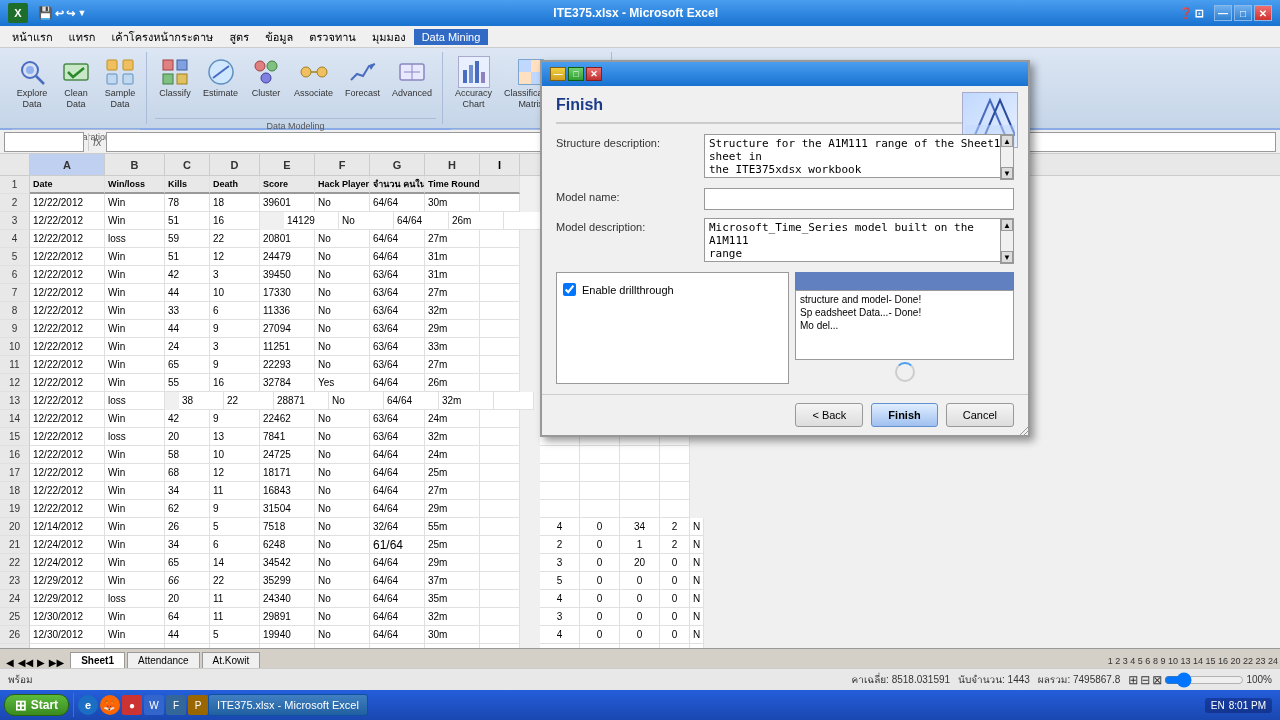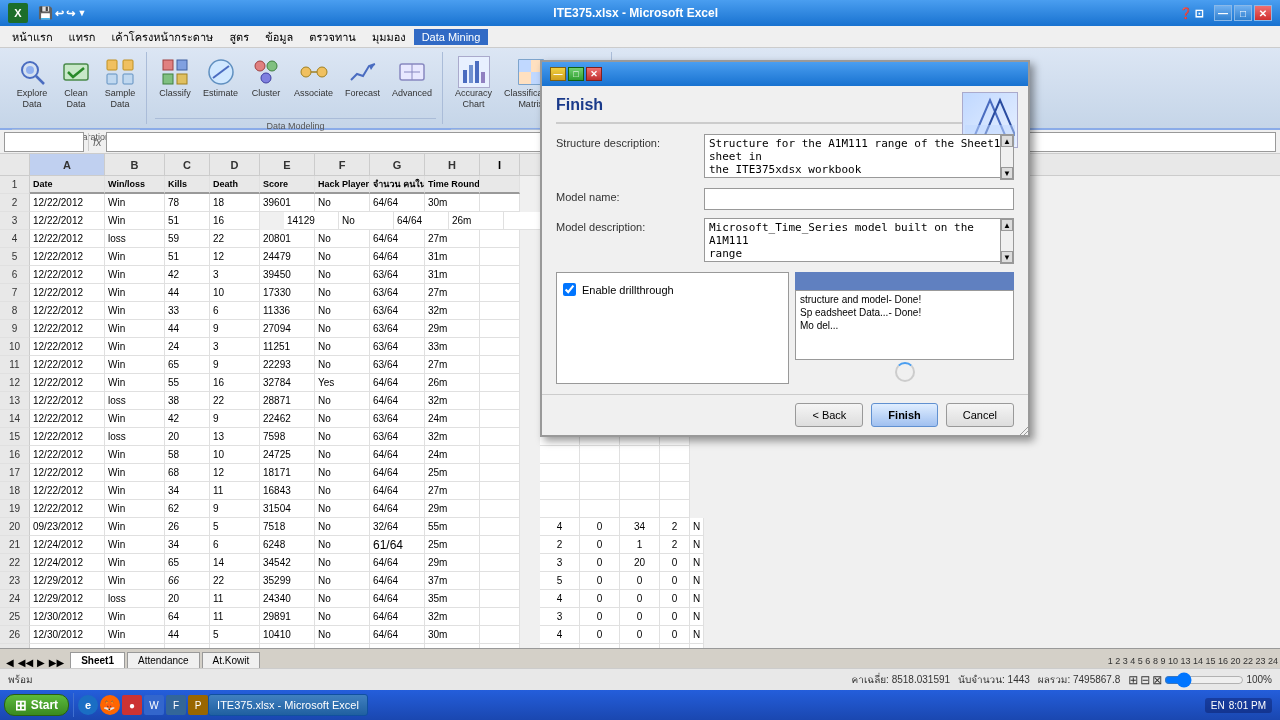--- a/index.html
+++ b/index.html
@@ -448,21 +448,21 @@
               <div style="width: 55px; border-right: 1px solid rgb(224, 224, 224); border-bottom: 1px solid rgb(224, 224, 224); padding: 0px 3px; font-size: 10px; display: flex; align-items: center; overflow: hidden; white-space: nowrap; flex-shrink: 0; background: white;">32784</div>
               <div style="width: 55px; border-right: 1px solid rgb(224, 224, 224); border-bottom: 1px solid rgb(224, 224, 224); padding: 0px 3px; font-size: 10px; display: flex; align-items: center; overflow: hidden; white-space: nowrap; flex-shrink: 0; background: white;">Yes</div>
               <div style="width: 55px; border-right: 1px solid rgb(224, 224, 224); border-bottom: 1px solid rgb(224, 224, 224); padding: 0px 3px; font-size: 10px; display: flex; align-items: center; overflow: hidden; white-space: nowrap; flex-shrink: 0; background: white;">64/64</div>
               <div style="width: 55px; border-right: 1px solid rgb(224, 224, 224); border-bottom: 1px solid rgb(224, 224, 224); padding: 0px 3px; font-size: 10px; display: flex; align-items: center; overflow: hidden; white-space: nowrap; flex-shrink: 0; background: white;">26m</div>
               <div style="width: 40px; border-right: 1px solid rgb(224, 224, 224); border-bottom: 1px solid rgb(224, 224, 224); padding: 0px 3px; font-size: 10px; display: flex; align-items: center; overflow: hidden; white-space: nowrap; flex-shrink: 0; background: white;"></div>
             </div>
             <div style="display: flex; height: 18px;">
               <div style="width: 30px; background: rgb(232, 232, 232); border-right: 1px solid rgb(204, 204, 204); border-bottom: 1px solid rgb(224, 224, 224); display: flex; align-items: center; justify-content: center; font-size: 10px; color: rgb(51, 51, 51); flex-shrink: 0;">13</div>
               <div style="width: 75px; border-right: 1px solid rgb(224, 224, 224); border-bottom: 1px solid rgb(224, 224, 224); padding: 0px 3px; font-size: 10px; display: flex; align-items: center; overflow: hidden; white-space: nowrap; flex-shrink: 0; background: white;">12/22/2012</div>
               <div style="width: 60px; border-right: 1px solid rgb(224, 224, 224); border-bottom: 1px solid rgb(224, 224, 224); padding: 0px 3px; font-size: 10px; display: flex; align-items: center; overflow: hidden; white-space: nowrap; flex-shrink: 0; background: white;">loss</div>
-              <div style="width: 45px; border-right: 1px solid rgb(224, 224, 224); border-bottom: 1px solid rgb(224, 224, 224); padding: 0px 3px; font-size: 10px; display: flex; align-items: center; overflow: hidden; white-space: nowrap; flex-shrink: 0; background: white;">38</div>
+              <div style="width: 45px; border-right: 1px solid rgb(224, 224, 224); border-bottom: 1px solid rgb(224, 224, 224); padding: 0px 3px; font-size: 10px; display: flex; align-items: center; overflow: hidden; white-space: nowrap; flex-shrink: 0; background: white; margin-left: 14px;">38</div>
               <div style="width: 50px; border-right: 1px solid rgb(224, 224, 224); border-bottom: 1px solid rgb(224, 224, 224); padding: 0px 3px; font-size: 10px; display: flex; align-items: center; overflow: hidden; white-space: nowrap; flex-shrink: 0; background: white;">22</div>
               <div style="width: 55px; border-right: 1px solid rgb(224, 224, 224); border-bottom: 1px solid rgb(224, 224, 224); padding: 0px 3px; font-size: 10px; display: flex; align-items: center; overflow: hidden; white-space: nowrap; flex-shrink: 0; background: white;">28871</div>
               <div style="width: 55px; border-right: 1px solid rgb(224, 224, 224); border-bottom: 1px solid rgb(224, 224, 224); padding: 0px 3px; font-size: 10px; display: flex; align-items: center; overflow: hidden; white-space: nowrap; flex-shrink: 0; background: white;">No</div>
               <div style="width: 55px; border-right: 1px solid rgb(224, 224, 224); border-bottom: 1px solid rgb(224, 224, 224); padding: 0px 3px; font-size: 10px; display: flex; align-items: center; overflow: hidden; white-space: nowrap; flex-shrink: 0; background: white;">64/64</div>
               <div style="width: 55px; border-right: 1px solid rgb(224, 224, 224); border-bottom: 1px solid rgb(224, 224, 224); padding: 0px 3px; font-size: 10px; display: flex; align-items: center; overflow: hidden; white-space: nowrap; flex-shrink: 0; background: white;">32m</div>
               <div style="width: 40px; border-right: 1px solid rgb(224, 224, 224); border-bottom: 1px solid rgb(224, 224, 224); padding: 0px 3px; font-size: 10px; display: flex; align-items: center; overflow: hidden; white-space: nowrap; flex-shrink: 0; background: white;"></div>
             </div>
             <div style="display: flex; height: 18px;">
               <div style="width: 30px; background: rgb(232, 232, 232); border-right: 1px solid rgb(204, 204, 204); border-bottom: 1px solid rgb(224, 224, 224); display: flex; align-items: center; justify-content: center; font-size: 10px; color: rgb(51, 51, 51); flex-shrink: 0;">14</div>
               <div style="width: 75px; border-right: 1px solid rgb(224, 224, 224); border-bottom: 1px solid rgb(224, 224, 224); padding: 0px 3px; font-size: 10px; display: flex; align-items: center; overflow: hidden; white-space: nowrap; flex-shrink: 0; background: white;">12/22/2012</div>
@@ -474,21 +474,21 @@
               <div style="width: 55px; border-right: 1px solid rgb(224, 224, 224); border-bottom: 1px solid rgb(224, 224, 224); padding: 0px 3px; font-size: 10px; display: flex; align-items: center; overflow: hidden; white-space: nowrap; flex-shrink: 0; background: white;">63/64</div>
               <div style="width: 55px; border-right: 1px solid rgb(224, 224, 224); border-bottom: 1px solid rgb(224, 224, 224); padding: 0px 3px; font-size: 10px; display: flex; align-items: center; overflow: hidden; white-space: nowrap; flex-shrink: 0; background: white;">24m</div>
               <div style="width: 40px; border-right: 1px solid rgb(224, 224, 224); border-bottom: 1px solid rgb(224, 224, 224); padding: 0px 3px; font-size: 10px; display: flex; align-items: center; overflow: hidden; white-space: nowrap; flex-shrink: 0; background: white;"></div>
             </div>
             <div style="display: flex; height: 18px;">
               <div style="width: 30px; background: rgb(232, 232, 232); border-right: 1px solid rgb(204, 204, 204); border-bottom: 1px solid rgb(224, 224, 224); display: flex; align-items: center; justify-content: center; font-size: 10px; color: rgb(51, 51, 51); flex-shrink: 0;">15</div>
               <div style="width: 75px; border-right: 1px solid rgb(224, 224, 224); border-bottom: 1px solid rgb(224, 224, 224); padding: 0px 3px; font-size: 10px; display: flex; align-items: center; overflow: hidden; white-space: nowrap; flex-shrink: 0; background: white;">12/22/2012</div>
               <div style="width: 60px; border-right: 1px solid rgb(224, 224, 224); border-bottom: 1px solid rgb(224, 224, 224); padding: 0px 3px; font-size: 10px; display: flex; align-items: center; overflow: hidden; white-space: nowrap; flex-shrink: 0; background: white;">loss</div>
               <div style="width: 45px; border-right: 1px solid rgb(224, 224, 224); border-bottom: 1px solid rgb(224, 224, 224); padding: 0px 3px; font-size: 10px; display: flex; align-items: center; overflow: hidden; white-space: nowrap; flex-shrink: 0; background: white;">20</div>
               <div style="width: 50px; border-right: 1px solid rgb(224, 224, 224); border-bottom: 1px solid rgb(224, 224, 224); padding: 0px 3px; font-size: 10px; display: flex; align-items: center; overflow: hidden; white-space: nowrap; flex-shrink: 0; background: white;">13</div>
-              <div style="width: 55px; border-right: 1px solid rgb(224, 224, 224); border-bottom: 1px solid rgb(224, 224, 224); padding: 0px 3px; font-size: 10px; display: flex; align-items: center; overflow: hidden; white-space: nowrap; flex-shrink: 0; background: white;">7598</div>
+              <div style="width: 55px; border-right: 1px solid rgb(224, 224, 224); border-bottom: 1px solid rgb(224, 224, 224); padding: 0px 3px; font-size: 10px; display: flex; align-items: center; overflow: hidden; white-space: nowrap; flex-shrink: 0; background: white;">7841</div>
               <div style="width: 55px; border-right: 1px solid rgb(224, 224, 224); border-bottom: 1px solid rgb(224, 224, 224); padding: 0px 3px; font-size: 10px; display: flex; align-items: center; overflow: hidden; white-space: nowrap; flex-shrink: 0; background: white;">No</div>
               <div style="width: 55px; border-right: 1px solid rgb(224, 224, 224); border-bottom: 1px solid rgb(224, 224, 224); padding: 0px 3px; font-size: 10px; display: flex; align-items: center; overflow: hidden; white-space: nowrap; flex-shrink: 0; background: white;">63/64</div>
               <div style="width: 55px; border-right: 1px solid rgb(224, 224, 224); border-bottom: 1px solid rgb(224, 224, 224); padding: 0px 3px; font-size: 10px; display: flex; align-items: center; overflow: hidden; white-space: nowrap; flex-shrink: 0; background: white;">32m</div>
               <div style="width: 40px; border-right: 1px solid rgb(224, 224, 224); border-bottom: 1px solid rgb(224, 224, 224); padding: 0px 3px; font-size: 10px; display: flex; align-items: center; overflow: hidden; white-space: nowrap; flex-shrink: 0; background: white;"></div>
             </div>
             <div style="display: flex; height: 18px;">
               <div style="width: 30px; background: rgb(232, 232, 232); border-right: 1px solid rgb(204, 204, 204); border-bottom: 1px solid rgb(224, 224, 224); display: flex; align-items: center; justify-content: center; font-size: 10px; color: rgb(51, 51, 51); flex-shrink: 0;">16</div>
               <div style="width: 75px; border-right: 1px solid rgb(224, 224, 224); border-bottom: 1px solid rgb(224, 224, 224); padding: 0px 3px; font-size: 10px; display: flex; align-items: center; overflow: hidden; white-space: nowrap; flex-shrink: 0; background: white;">12/22/2012</div>
               <div style="width: 60px; border-right: 1px solid rgb(224, 224, 224); border-bottom: 1px solid rgb(224, 224, 224); padding: 0px 3px; font-size: 10px; display: flex; align-items: center; overflow: hidden; white-space: nowrap; flex-shrink: 0; background: white;">Win</div>
               <div style="width: 45px; border-right: 1px solid rgb(224, 224, 224); border-bottom: 1px solid rgb(224, 224, 224); padding: 0px 3px; font-size: 10px; display: flex; align-items: center; overflow: hidden; white-space: nowrap; flex-shrink: 0; background: white;">58</div>
@@ -530,21 +530,21 @@
               <div style="width: 45px; border-right: 1px solid rgb(224, 224, 224); border-bottom: 1px solid rgb(224, 224, 224); padding: 0px 3px; font-size: 10px; display: flex; align-items: center; overflow: hidden; white-space: nowrap; flex-shrink: 0; background: white;">62</div>
               <div style="width: 50px; border-right: 1px solid rgb(224, 224, 224); border-bottom: 1px solid rgb(224, 224, 224); padding: 0px 3px; font-size: 10px; display: flex; align-items: center; overflow: hidden; white-space: nowrap; flex-shrink: 0; background: white;">9</div>
               <div style="width: 55px; border-right: 1px solid rgb(224, 224, 224); border-bottom: 1px solid rgb(224, 224, 224); padding: 0px 3px; font-size: 10px; display: flex; align-items: center; overflow: hidden; white-space: nowrap; flex-shrink: 0; background: white;">31504</div>
               <div style="width: 55px; border-right: 1px solid rgb(224, 224, 224); border-bottom: 1px solid rgb(224, 224, 224); padding: 0px 3px; font-size: 10px; display: flex; align-items: center; overflow: hidden; white-space: nowrap; flex-shrink: 0; background: white;">No</div>
               <div style="width: 55px; border-right: 1px solid rgb(224, 224, 224); border-bottom: 1px solid rgb(224, 224, 224); padding: 0px 3px; font-size: 10px; display: flex; align-items: center; overflow: hidden; white-space: nowrap; flex-shrink: 0; background: white;">64/64</div>
               <div style="width: 55px; border-right: 1px solid rgb(224, 224, 224); border-bottom: 1px solid rgb(224, 224, 224); padding: 0px 3px; font-size: 10px; display: flex; align-items: center; overflow: hidden; white-space: nowrap; flex-shrink: 0; background: white;">29m</div>
               <div style="width: 40px; border-right: 1px solid rgb(224, 224, 224); border-bottom: 1px solid rgb(224, 224, 224); padding: 0px 3px; font-size: 10px; display: flex; align-items: center; overflow: hidden; white-space: nowrap; flex-shrink: 0; background: white;"></div>
             </div>
             <div style="display: flex; height: 18px;">
               <div style="width: 30px; background: rgb(232, 232, 232); border-right: 1px solid rgb(204, 204, 204); border-bottom: 1px solid rgb(224, 224, 224); display: flex; align-items: center; justify-content: center; font-size: 10px; color: rgb(51, 51, 51); flex-shrink: 0;">20</div>
-              <div style="width: 75px; border-right: 1px solid rgb(224, 224, 224); border-bottom: 1px solid rgb(224, 224, 224); padding: 0px 3px; font-size: 10px; display: flex; align-items: center; overflow: hidden; white-space: nowrap; flex-shrink: 0; background: white;">09/23/2012</div>
+              <div style="width: 75px; border-right: 1px solid rgb(224, 224, 224); border-bottom: 1px solid rgb(224, 224, 224); padding: 0px 3px; font-size: 10px; display: flex; align-items: center; overflow: hidden; white-space: nowrap; flex-shrink: 0; background: white;">12/14/2012</div>
               <div style="width: 60px; border-right: 1px solid rgb(224, 224, 224); border-bottom: 1px solid rgb(224, 224, 224); padding: 0px 3px; font-size: 10px; display: flex; align-items: center; overflow: hidden; white-space: nowrap; flex-shrink: 0; background: white;">Win</div>
               <div style="width: 45px; border-right: 1px solid rgb(224, 224, 224); border-bottom: 1px solid rgb(224, 224, 224); padding: 0px 3px; font-size: 10px; display: flex; align-items: center; overflow: hidden; white-space: nowrap; flex-shrink: 0; background: white;">26</div>
               <div style="width: 50px; border-right: 1px solid rgb(224, 224, 224); border-bottom: 1px solid rgb(224, 224, 224); padding: 0px 3px; font-size: 10px; display: flex; align-items: center; overflow: hidden; white-space: nowrap; flex-shrink: 0; background: white;">5</div>
               <div style="width: 55px; border-right: 1px solid rgb(224, 224, 224); border-bottom: 1px solid rgb(224, 224, 224); padding: 0px 3px; font-size: 10px; display: flex; align-items: center; overflow: hidden; white-space: nowrap; flex-shrink: 0; background: white;">7518</div>
               <div style="width: 55px; border-right: 1px solid rgb(224, 224, 224); border-bottom: 1px solid rgb(224, 224, 224); padding: 0px 3px; font-size: 10px; display: flex; align-items: center; overflow: hidden; white-space: nowrap; flex-shrink: 0; background: white;">No</div>
               <div style="width: 55px; border-right: 1px solid rgb(224, 224, 224); border-bottom: 1px solid rgb(224, 224, 224); padding: 0px 3px; font-size: 10px; display: flex; align-items: center; overflow: hidden; white-space: nowrap; flex-shrink: 0; background: white;">32/64</div>
               <div style="width: 55px; border-right: 1px solid rgb(224, 224, 224); border-bottom: 1px solid rgb(224, 224, 224); padding: 0px 3px; font-size: 10px; display: flex; align-items: center; overflow: hidden; white-space: nowrap; flex-shrink: 0; background: white;">55m</div>
               <div style="width: 40px; border-right: 1px solid rgb(224, 224, 224); border-bottom: 1px solid rgb(224, 224, 224); padding: 0px 3px; font-size: 10px; display: flex; align-items: center; overflow: hidden; white-space: nowrap; flex-shrink: 0; background: white;"></div>
             </div>
             <div style="display: flex; height: 18px;">
@@ -606,21 +606,21 @@
               <div style="width: 55px; border-right: 1px solid rgb(224, 224, 224); border-bottom: 1px solid rgb(224, 224, 224); padding: 0px 3px; font-size: 10px; display: flex; align-items: center; overflow: hidden; white-space: nowrap; flex-shrink: 0; background: white;">64/64</div>
               <div style="width: 55px; border-right: 1px solid rgb(224, 224, 224); border-bottom: 1px solid rgb(224, 224, 224); padding: 0px 3px; font-size: 10px; display: flex; align-items: center; overflow: hidden; white-space: nowrap; flex-shrink: 0; background: white;">32m</div>
               <div style="width: 40px; border-right: 1px solid rgb(224, 224, 224); border-bottom: 1px solid rgb(224, 224, 224); padding: 0px 3px; font-size: 10px; display: flex; align-items: center; overflow: hidden; white-space: nowrap; flex-shrink: 0; background: white;"></div>
             </div>
             <div style="display: flex; height: 18px;">
               <div style="width: 30px; background: rgb(232, 232, 232); border-right: 1px solid rgb(204, 204, 204); border-bottom: 1px solid rgb(224, 224, 224); display: flex; align-items: center; justify-content: center; font-size: 10px; color: rgb(51, 51, 51); flex-shrink: 0;">26</div>
               <div style="width: 75px; border-right: 1px solid rgb(224, 224, 224); border-bottom: 1px solid rgb(224, 224, 224); padding: 0px 3px; font-size: 10px; display: flex; align-items: center; overflow: hidden; white-space: nowrap; flex-shrink: 0; background: white;">12/30/2012</div>
               <div style="width: 60px; border-right: 1px solid rgb(224, 224, 224); border-bottom: 1px solid rgb(224, 224, 224); padding: 0px 3px; font-size: 10px; display: flex; align-items: center; overflow: hidden; white-space: nowrap; flex-shrink: 0; background: white;">Win</div>
               <div style="width: 45px; border-right: 1px solid rgb(224, 224, 224); border-bottom: 1px solid rgb(224, 224, 224); padding: 0px 3px; font-size: 10px; display: flex; align-items: center; overflow: hidden; white-space: nowrap; flex-shrink: 0; background: white;">44</div>
               <div style="width: 50px; border-right: 1px solid rgb(224, 224, 224); border-bottom: 1px solid rgb(224, 224, 224); padding: 0px 3px; font-size: 10px; display: flex; align-items: center; overflow: hidden; white-space: nowrap; flex-shrink: 0; background: white;">5</div>
-              <div style="width: 55px; border-right: 1px solid rgb(224, 224, 224); border-bottom: 1px solid rgb(224, 224, 224); padding: 0px 3px; font-size: 10px; display: flex; align-items: center; overflow: hidden; white-space: nowrap; flex-shrink: 0; background: white;">10410</div>
+              <div style="width: 55px; border-right: 1px solid rgb(224, 224, 224); border-bottom: 1px solid rgb(224, 224, 224); padding: 0px 3px; font-size: 10px; display: flex; align-items: center; overflow: hidden; white-space: nowrap; flex-shrink: 0; background: white;">19940</div>
               <div style="width: 55px; border-right: 1px solid rgb(224, 224, 224); border-bottom: 1px solid rgb(224, 224, 224); padding: 0px 3px; font-size: 10px; display: flex; align-items: center; overflow: hidden; white-space: nowrap; flex-shrink: 0; background: white;">No</div>
               <div style="width: 55px; border-right: 1px solid rgb(224, 224, 224); border-bottom: 1px solid rgb(224, 224, 224); padding: 0px 3px; font-size: 10px; display: flex; align-items: center; overflow: hidden; white-space: nowrap; flex-shrink: 0; background: white;">64/64</div>
               <div style="width: 55px; border-right: 1px solid rgb(224, 224, 224); border-bottom: 1px solid rgb(224, 224, 224); padding: 0px 3px; font-size: 10px; display: flex; align-items: center; overflow: hidden; white-space: nowrap; flex-shrink: 0; background: white;">30m</div>
               <div style="width: 40px; border-right: 1px solid rgb(224, 224, 224); border-bottom: 1px solid rgb(224, 224, 224); padding: 0px 3px; font-size: 10px; display: flex; align-items: center; overflow: hidden; white-space: nowrap; flex-shrink: 0; background: white;"></div>
             </div>
             <div style="display: flex; height: 18px;">
               <div style="width: 30px; background: rgb(232, 232, 232); border-right: 1px solid rgb(204, 204, 204); border-bottom: 1px solid rgb(224, 224, 224); display: flex; align-items: center; justify-content: center; font-size: 10px; color: rgb(51, 51, 51); flex-shrink: 0;">27</div>
               <div style="width: 75px; border-right: 1px solid rgb(224, 224, 224); border-bottom: 1px solid rgb(224, 224, 224); padding: 0px 3px; font-size: 10px; display: flex; align-items: center; overflow: hidden; white-space: nowrap; flex-shrink: 0; background: white;">12/30/2012</div>
               <div style="width: 60px; border-right: 1px solid rgb(224, 224, 224); border-bottom: 1px solid rgb(224, 224, 224); padding: 0px 3px; font-size: 10px; display: flex; align-items: center; overflow: hidden; white-space: nowrap; flex-shrink: 0; background: white;">Win</div>
               <div style="width: 45px; border-right: 1px solid rgb(224, 224, 224); border-bottom: 1px solid rgb(224, 224, 224); padding: 0px 3px; font-size: 10px; display: flex; align-items: center; overflow: hidden; white-space: nowrap; flex-shrink: 0; background: white;">61</div>

